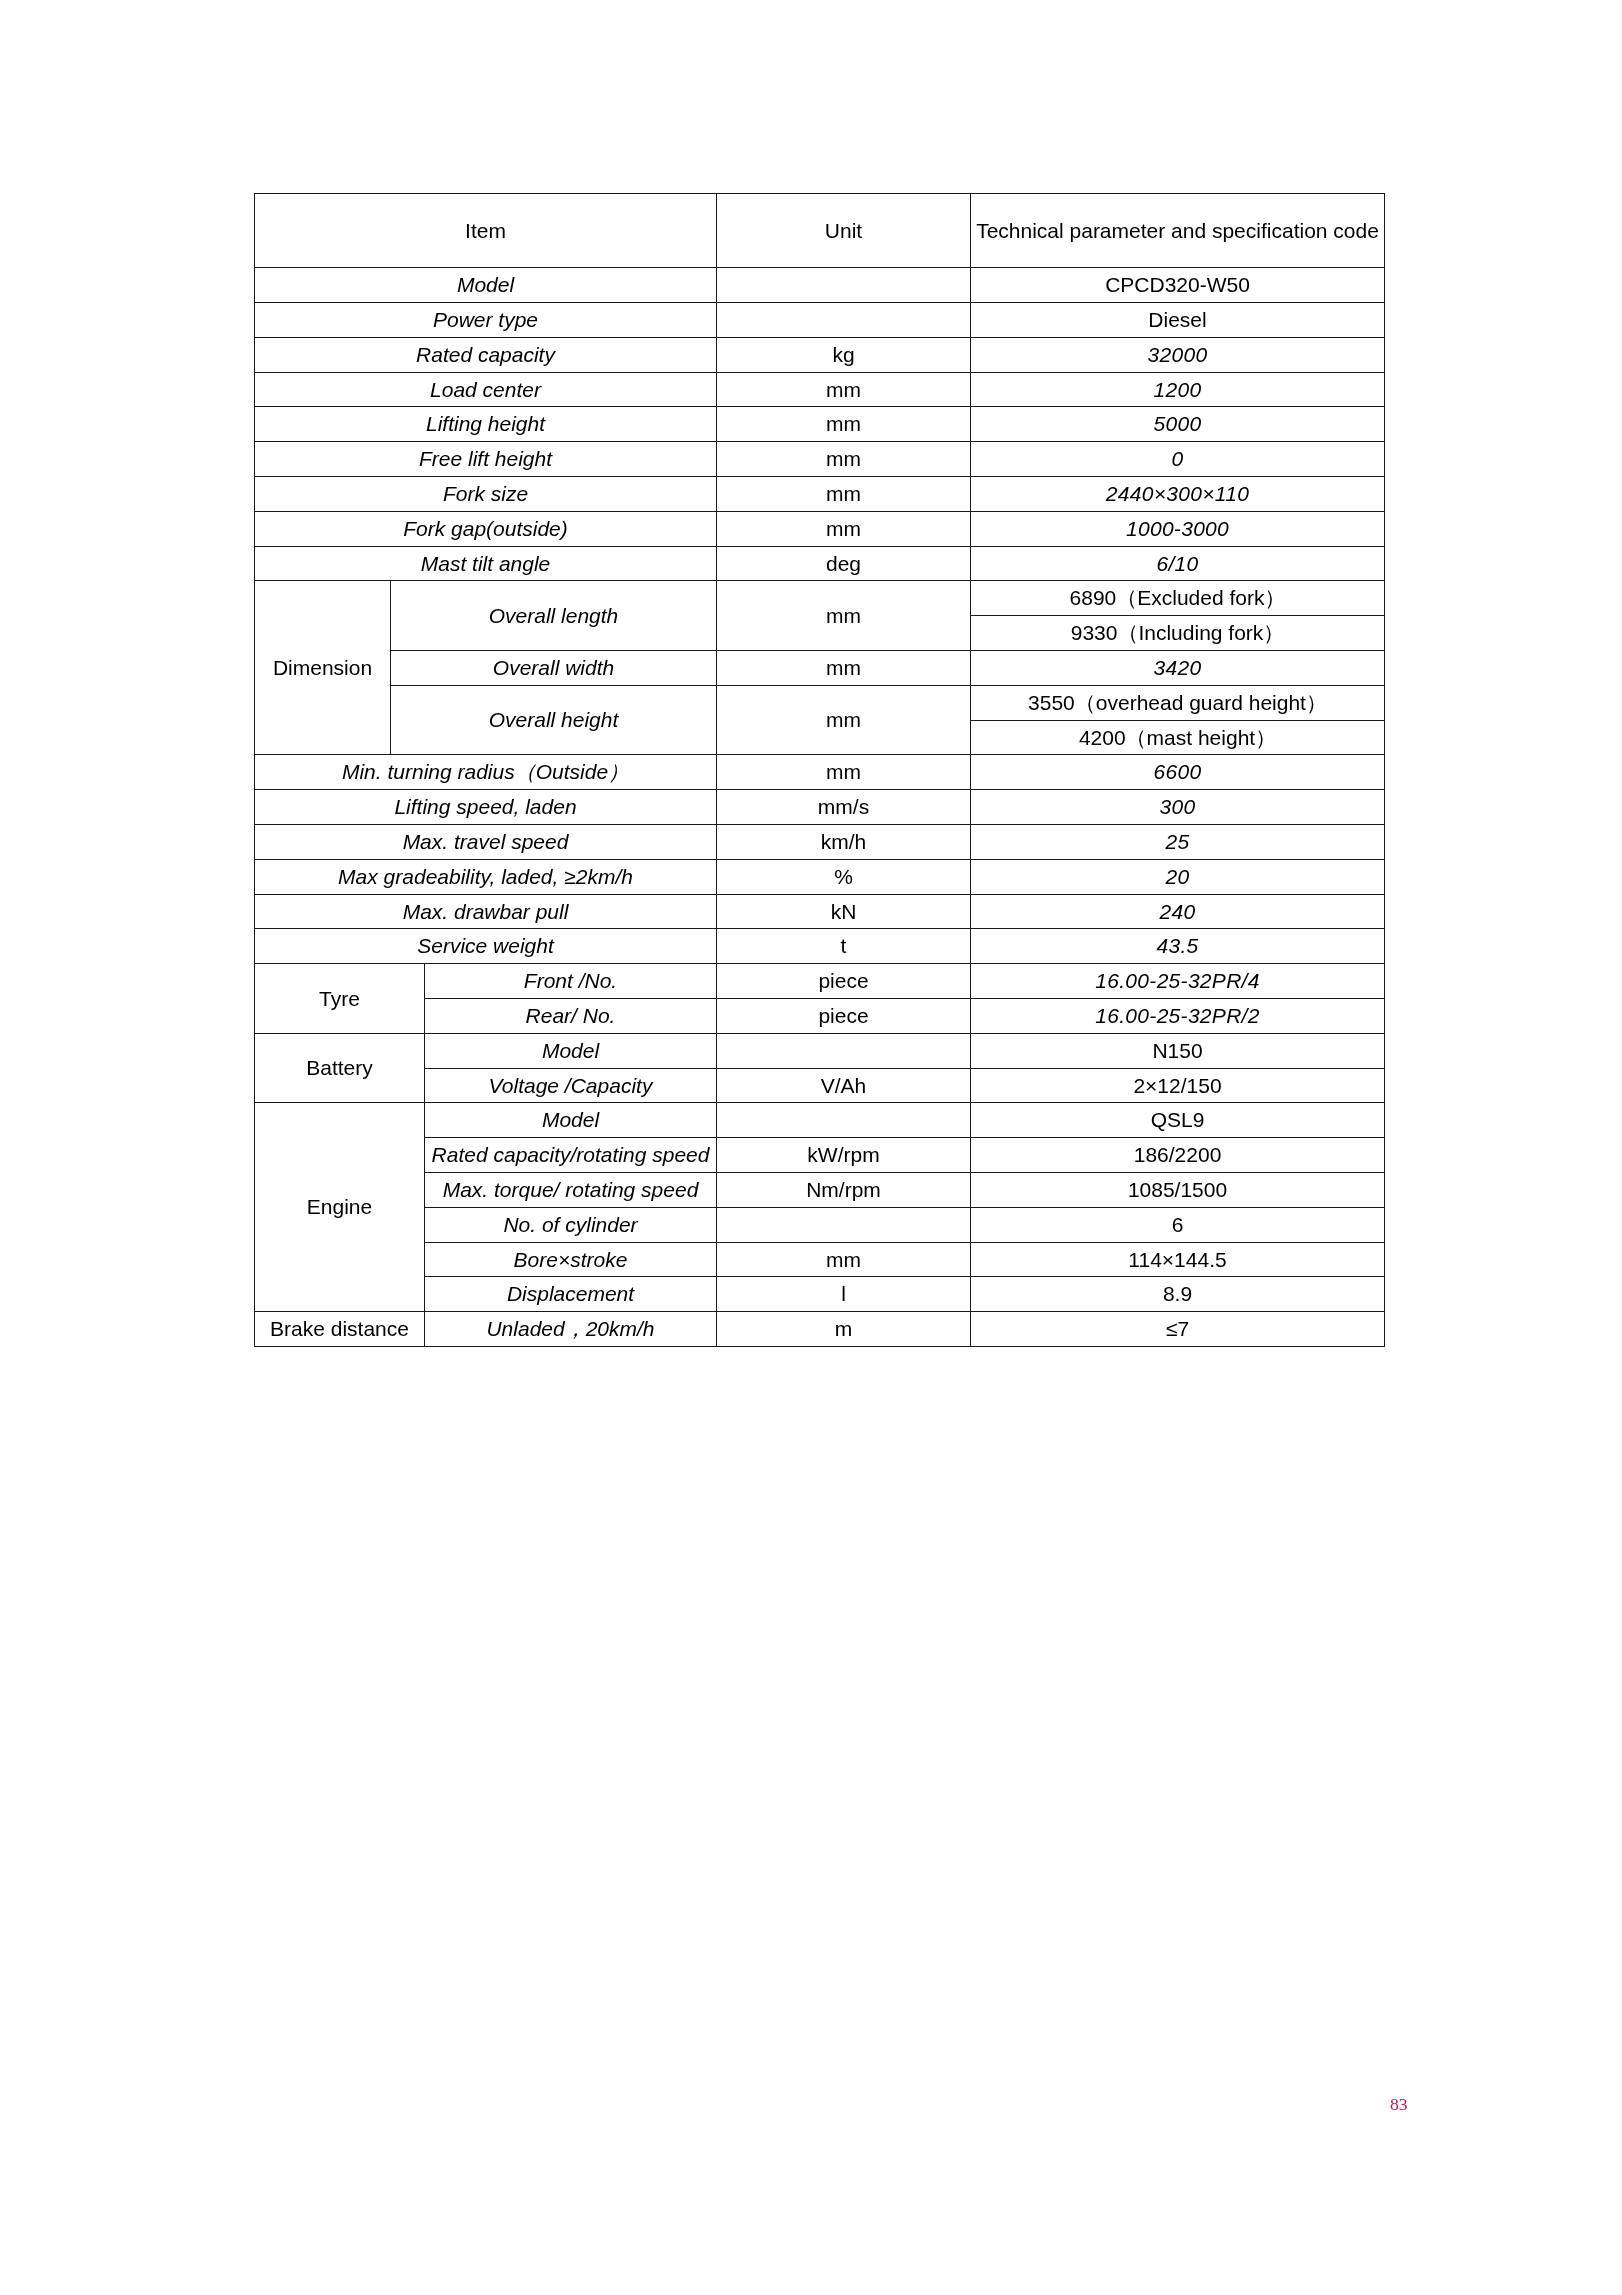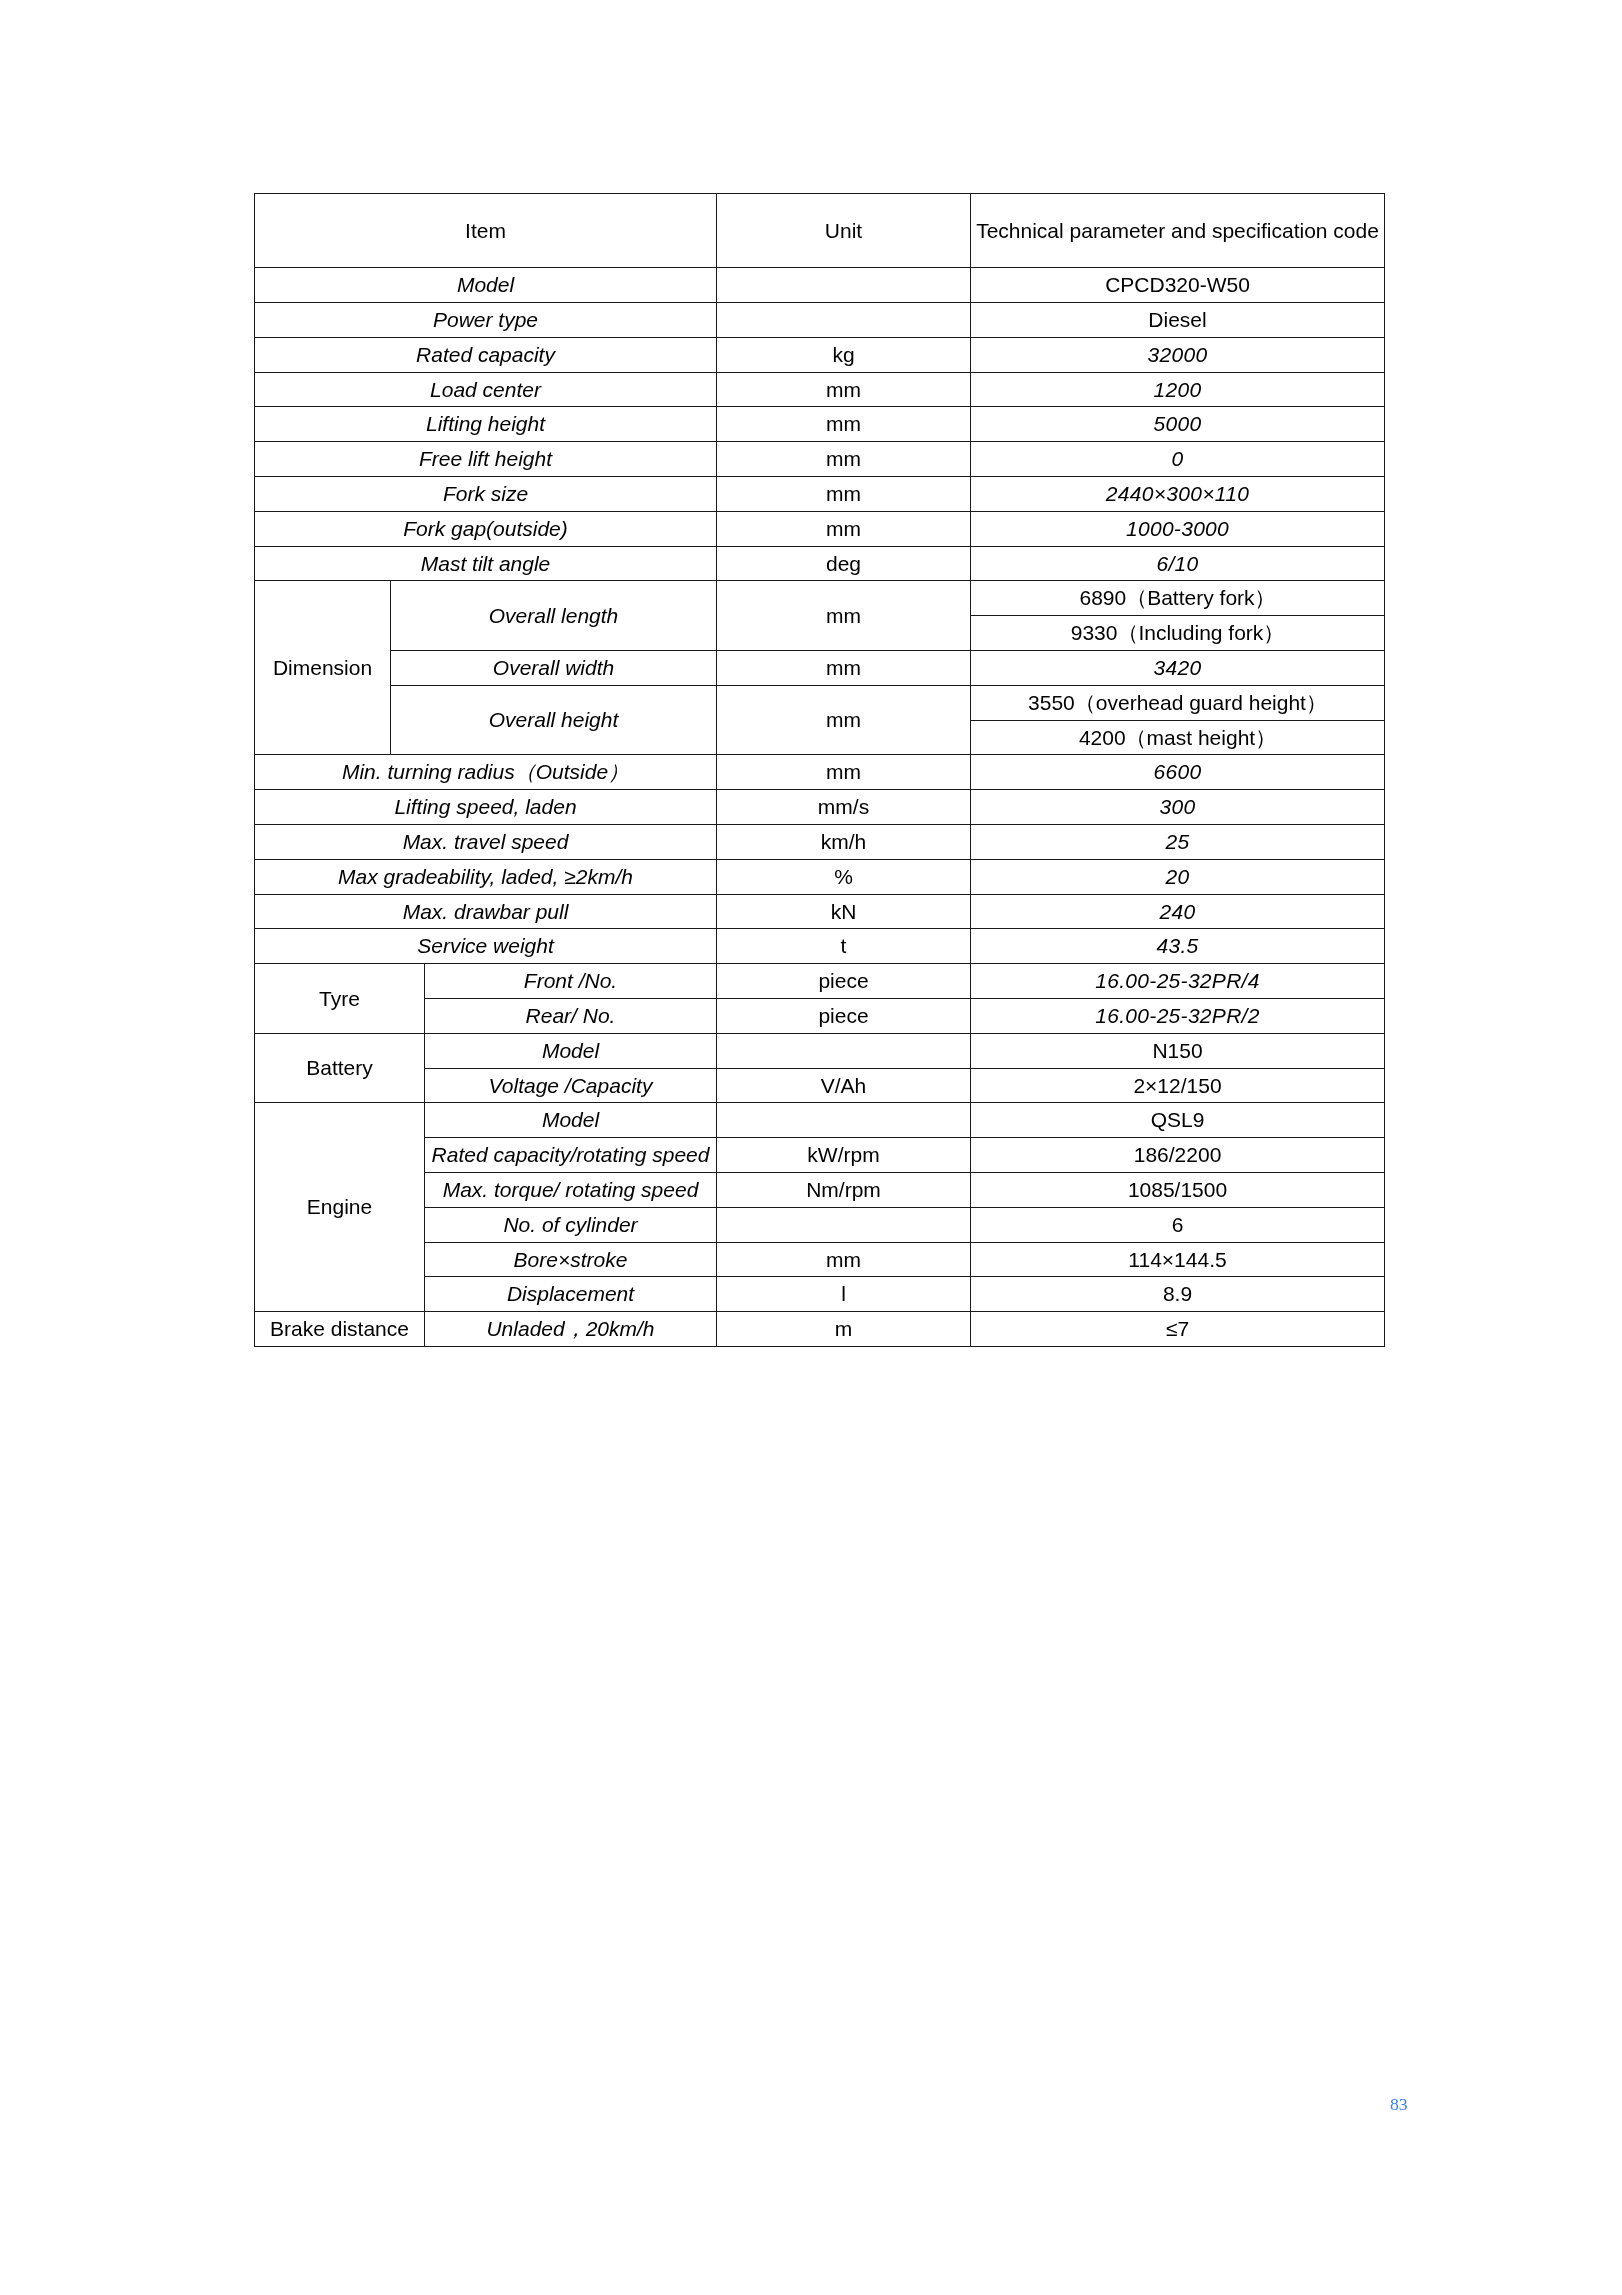--- a/index.html
+++ b/index.html
@@ -110,21 +110,21 @@
   
   td.blank { }
 
   
   .page-number {
     position: absolute;
     left: 1390px;
     top: 2094px;
     font-family: "Liberation Serif", "DejaVu Serif", serif;
     font-size: 17.7px;
-    color: #3b82f6;
+    color: #be185d;
   }
 </style>
 </head>
 <body>
 
 <div class="page">
 
   <div class="spec-table-wrap">
     <table class="spec-table">
       <colgroup>
@@ -193,21 +193,21 @@
         <tr>
           <td class="row-label" colspan="3">Mast tilt angle</td>
           <td class="unit">deg</td>
           <td class="val-serif">6/10</td>
         </tr>
 
         <tr>
           <td class="group-label-narrow" rowspan="5">Dimension</td>
           <td class="row-label" colspan="2" rowspan="2">Overall length</td>
           <td class="unit" rowspan="2">mm</td>
-          <td class="val-mixed"><span>6890</span><span class="note">（Battery fork）</span></td>
+          <td class="val-mixed"><span>6890</span><span class="note">（Excluded fork）</span></td>
         </tr>
         <tr>
           <td class="val-mixed"><span>9330</span><span class="note">（Including fork）</span></td>
         </tr>
 
         <tr>
           <td class="row-label" colspan="2">Overall width</td>
           <td class="unit">mm</td>
           <td class="val-serif">3420</td>
         </tr>

